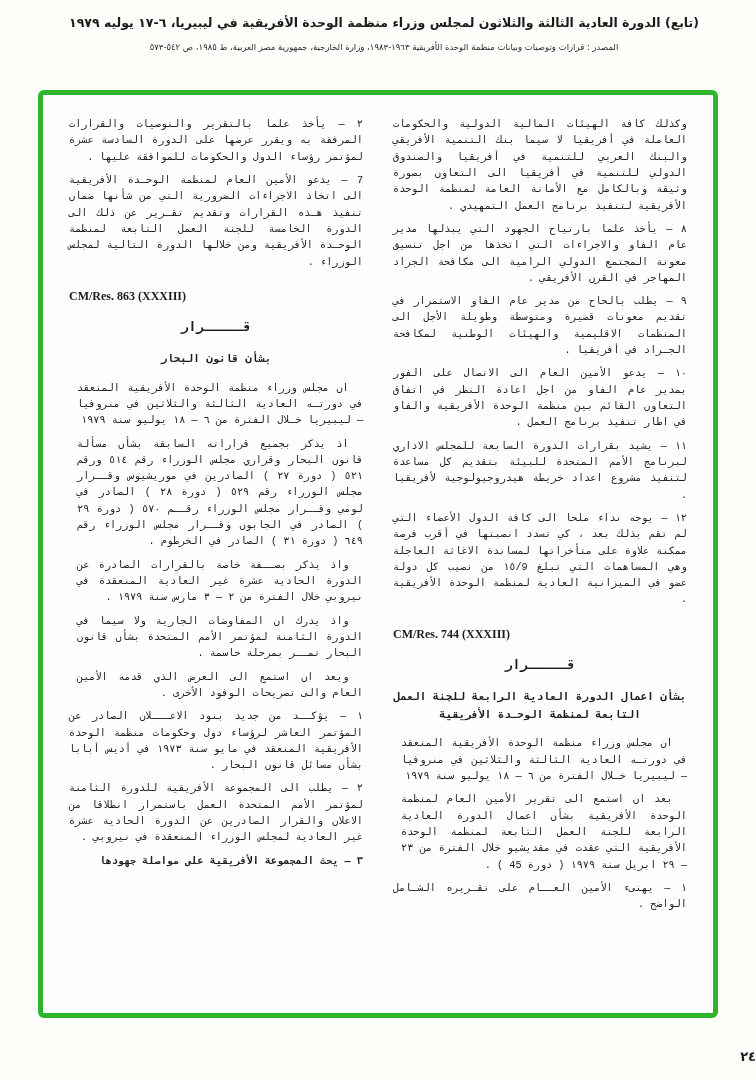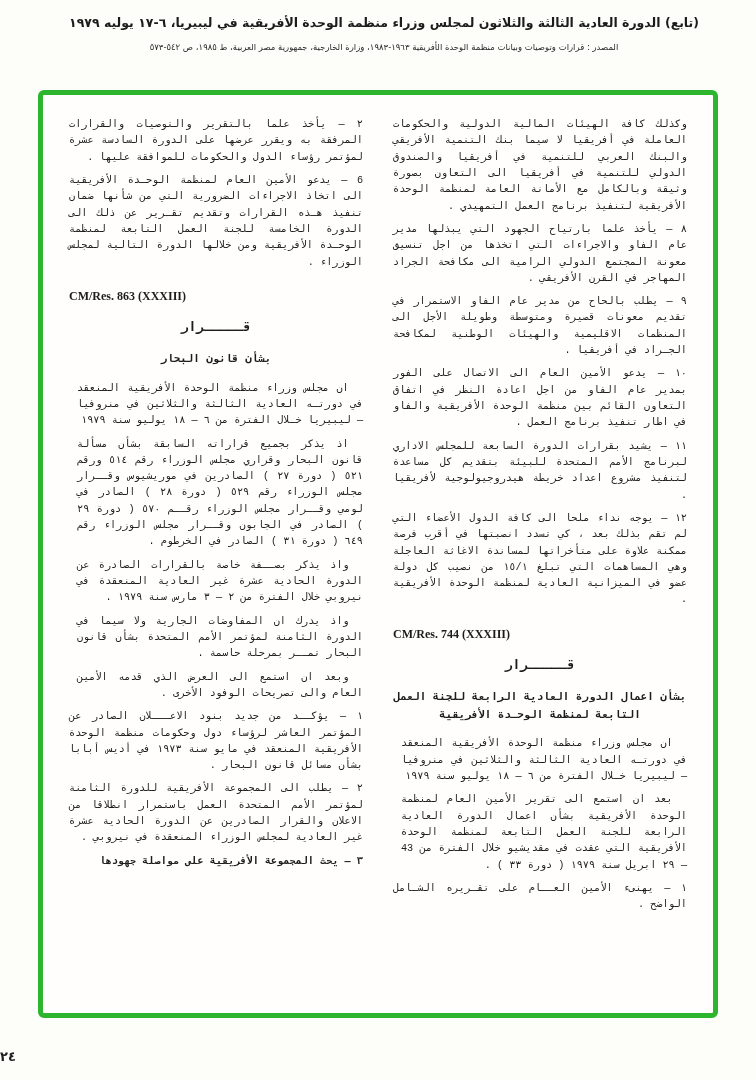--- a/index.html
+++ b/index.html
@@ -43,50 +43,50 @@
     margin: 6px 0 12px 0;
   }
   .subheading {
     text-align: center; font-weight: bold;
     font-size: 10.8px; line-height: 1.65;
     margin: 0 0 12px 0;
   }
   .bold { font-weight: bold; }
   .doc-footer {
     position: absolute; bottom: 16px; left: 0; right: 0;
-    text-align: left; font-size: 13px; font-weight: bold;
+    text-align: right; font-size: 13px; font-weight: bold;
   }
 </style>
 </head>
 <body>
 
 <div class="doc-header">
   <div class="doc-title">(تابع) الدورة العادية الثالثة والثلاثون لمجلس وزراء منظمة الوحدة الأفريقية في ليبيريا، ٦-١٧ يوليه ١٩٧٩</div>
   <div class="doc-source">المصدر : قرارات وتوصيات وبيانات منظمة الوحدة الأفريقية ١٩٦٣-١٩٨٣، وزارة الخارجية، جمهورية مصر العربية، ط ١٩٨٥، ص ٥٤٢-٥٧٣</div>
 </div>
 
 <div class="frame">
   <div class="columns">
     <div class="col">
         <div class="block paragraph">وكذلك كافة الهيئات المالية الدولية والحكومات العاملة في أفريقيا لا سيما بنك التنمية الأفريقي والبنك العربي للتنمية في أفريقيا والصندوق الدولي للتنمية في أفريقيا الى التعاون بصورة وثيقة وبالكامل مع الأمانة العامة لمنظمة الوحدة الأفريقية لتنفيذ برنامج العمل التمهيدي .</div>
         <div class="block paragraph">٨ — يأخذ علما بارتياح الجهود التي يبذلها مدير عام الفاو والاجراءات التي اتخذها من اجل تنسيق معونة المجتمع الدولي الرامية الى مكافحة الجراد المهاجر في القرن الأفريقي .</div>
         <div class="block paragraph">٩ — يطلب بالحاح من مدير عام الفاو الاستمرار في تقديم معونات قصيرة ومتوسطة وطويلة الأجل الى المنظمات الاقليمية والهيئات الوطنية لمكافحة الجـراد في أفريقيا .</div>
         <div class="block paragraph">١٠ — يدعو الأمين العام الى الاتصال على الفور بمدير عام الفاو من اجل اعادة النظر في اتفاق التعاون القائم بين منظمة الوحدة الأفريقية والفاو في اطار تنفيذ برنامج العمل .</div>
         <div class="block paragraph">١١ — يشيد بقرارات الدورة السابعة للمجلس الاداري لبرنامج الأمم المتحدة للبيئة بتقديم كل مساعدة لتنفيذ مشروع اعداد خريطة هيدروجيولوجية لأفريقيا .</div>
-        <div class="block paragraph">١٢ — يوجه نداء ملحا الى كافة الدول الأعضاء التي لم تقم بذلك بعد ، كي تسدد انصبتها في أقرب فرصة ممكنة علاوة على متأخراتها لمساندة الاغاثة العاجلة وهي المساهمات التي تبلغ ١٥/١ من نصيب كل دولة عضو في الميزانية العادية لمنظمة الوحدة الأفريقية .</div>
+        <div class="block paragraph">١٢ — يوجه نداء ملحا الى كافة الدول الأعضاء التي لم تقم بذلك بعد ، كي تسدد انصبتها في أقرب فرصة ممكنة علاوة على متأخراتها لمساندة الاغاثة العاجلة وهي المساهمات التي تبلغ ١٥/9 من نصيب كل دولة عضو في الميزانية العادية لمنظمة الوحدة الأفريقية .</div>
         <div class="block code-heading">CM/Res. 744 (XXXIII)</div>
         <div class="block heading">قـــــرار</div>
         <div class="block subheading">بشأن اعمال الدورة العادية الرابعة للجنة العمل التابعة لمنظمة الوحـدة الأفريقية</div>
         <div class="block paragraph indent">ان مجلس وزراء منظمة الوحدة الأفريقية المنعقد في دورتـه العادية الثالثة والثلاثين في منروفيا — ليبيريا خـلال الفترة من ٦ — ١٨ يوليو سنة ١٩٧٩</div>
-        <div class="block paragraph indent">بعد ان استمع الى تقرير الأمين العام لمنظمة الوحدة الأفريقية بشأن اعمال الدورة العادية الرابعة للجنة العمل التابعة لمنظمة الوحدة الأفريقية التي عقدت في مقديشيو خلال الفترة من 43 — ٢٩ ابريل سنة ١٩٧٩ ( دورة ٣٣ ) .</div>
+        <div class="block paragraph indent">بعد ان استمع الى تقرير الأمين العام لمنظمة الوحدة الأفريقية بشأن اعمال الدورة العادية الرابعة للجنة العمل التابعة لمنظمة الوحدة الأفريقية التي عقدت في مقديشيو خلال الفترة من ٢٣ — ٢٩ ابريل سنة ١٩٧٩ ( دورة 45 ) .</div>
         <div class="block paragraph">١ — يهنىء الأمين العــام على تقـريره الشـامل الواضح .</div>
       </div>
     <div class="col">
         <div class="block paragraph">٢ — يأخذ علما بالتقرير والتوصيات والقرارات المرفقة به ويقرر عرضها على الدورة السادسة عشرة لمؤتمر رؤساء الدول والحكومات للموافقة عليها .</div>
-        <div class="block paragraph">6 — يدعو الأمين العام لمنظمة الوحـدة الأفريقية الى اتخاذ الاجراءات الضرورية التي من شأنها ضمان تنفيذ هـذه القرارات وتقديم تقـرير عن ذلك الى الدورة الخامسة للجنة العمل التابعة لمنظمة الوحـدة الأفريقية ومن خلالها الدورة التالية لمجلس الوزراء .</div>
+        <div class="block paragraph">7 — يدعو الأمين العام لمنظمة الوحـدة الأفريقية الى اتخاذ الاجراءات الضرورية التي من شأنها ضمان تنفيذ هـذه القرارات وتقديم تقـرير عن ذلك الى الدورة الخامسة للجنة العمل التابعة لمنظمة الوحـدة الأفريقية ومن خلالها الدورة التالية لمجلس الوزراء .</div>
         <div class="block code-heading">CM/Res. 863 (XXXIII)</div>
         <div class="block heading">قـــــرار</div>
         <div class="block subheading">بشأن قانون البحار</div>
         <div class="block paragraph indent">ان مجلس وزراء منظمة الوحدة الأفريقية المنعقد في دورتـه العادية الثالثة والثلاثين في منروفيا — ليبيريا خـلال الفترة من ٦ — ١٨ يوليو سنة ١٩٧٩</div>
         <div class="block paragraph indent">اذ يذكر بجميع قراراته السابقة بشأن مسألة قانون البحار وقراري مجلس الوزراء رقم ٥١٤ ورقم ٥٢١ ( دورة ٢٧ ) الصادرين في موريشيوس وقــرار مجلس الوزراء رقم ٥٢٩ ( دورة ٢٨ ) الصادر في لومي وقــرار مجلس الوزراء رقــم ٥٧٠ ( دورة ٢٩ ) الصادر في الجابون وقــرار مجلس الوزراء رقم ٦٤٩ ( دورة ٣١ ) الصادر في الخرطوم .</div>
         <div class="block paragraph indent">واذ يذكر بصــفة خاصة بالقرارات الصادرة عن الدورة الحادية عشرة غير العادية المنعقدة في نيروبي خلال الفترة من ٢ — ٣ مارس سنة ١٩٧٩ .</div>
         <div class="block paragraph indent">واذ يدرك ان المفاوضات الجارية ولا سيما في الدورة الثامنة لمؤتمر الأمم المتحدة بشأن قانون البحار تمــر بمرحلة حاسمة .</div>
         <div class="block paragraph indent">وبعد ان استمع الى العرض الذي قدمه الأمين العام والى تصريحات الوفود الأخرى .</div>
         <div class="block paragraph">١ — يؤكــد من جديد بنود الاعـــلان الصادر عن المؤتمر العاشر لرؤساء دول وحكومات منظمة الوحدة الأفريقية المنعقد في مايو سنة ١٩٧٣ في أديس أبابا بشأن مسائل قانون البحار .</div>
         <div class="block paragraph">٢ — يطلب الى المجموعة الأفريقية للدورة الثامنة لمؤتمر الأمم المتحدة العمل باستمرار انطلاقا من الاعلان والقرار الصادرين عن الدورة الحادية عشرة غير العادية لمجلس الوزراء المنعقدة في نيروبي .</div>

